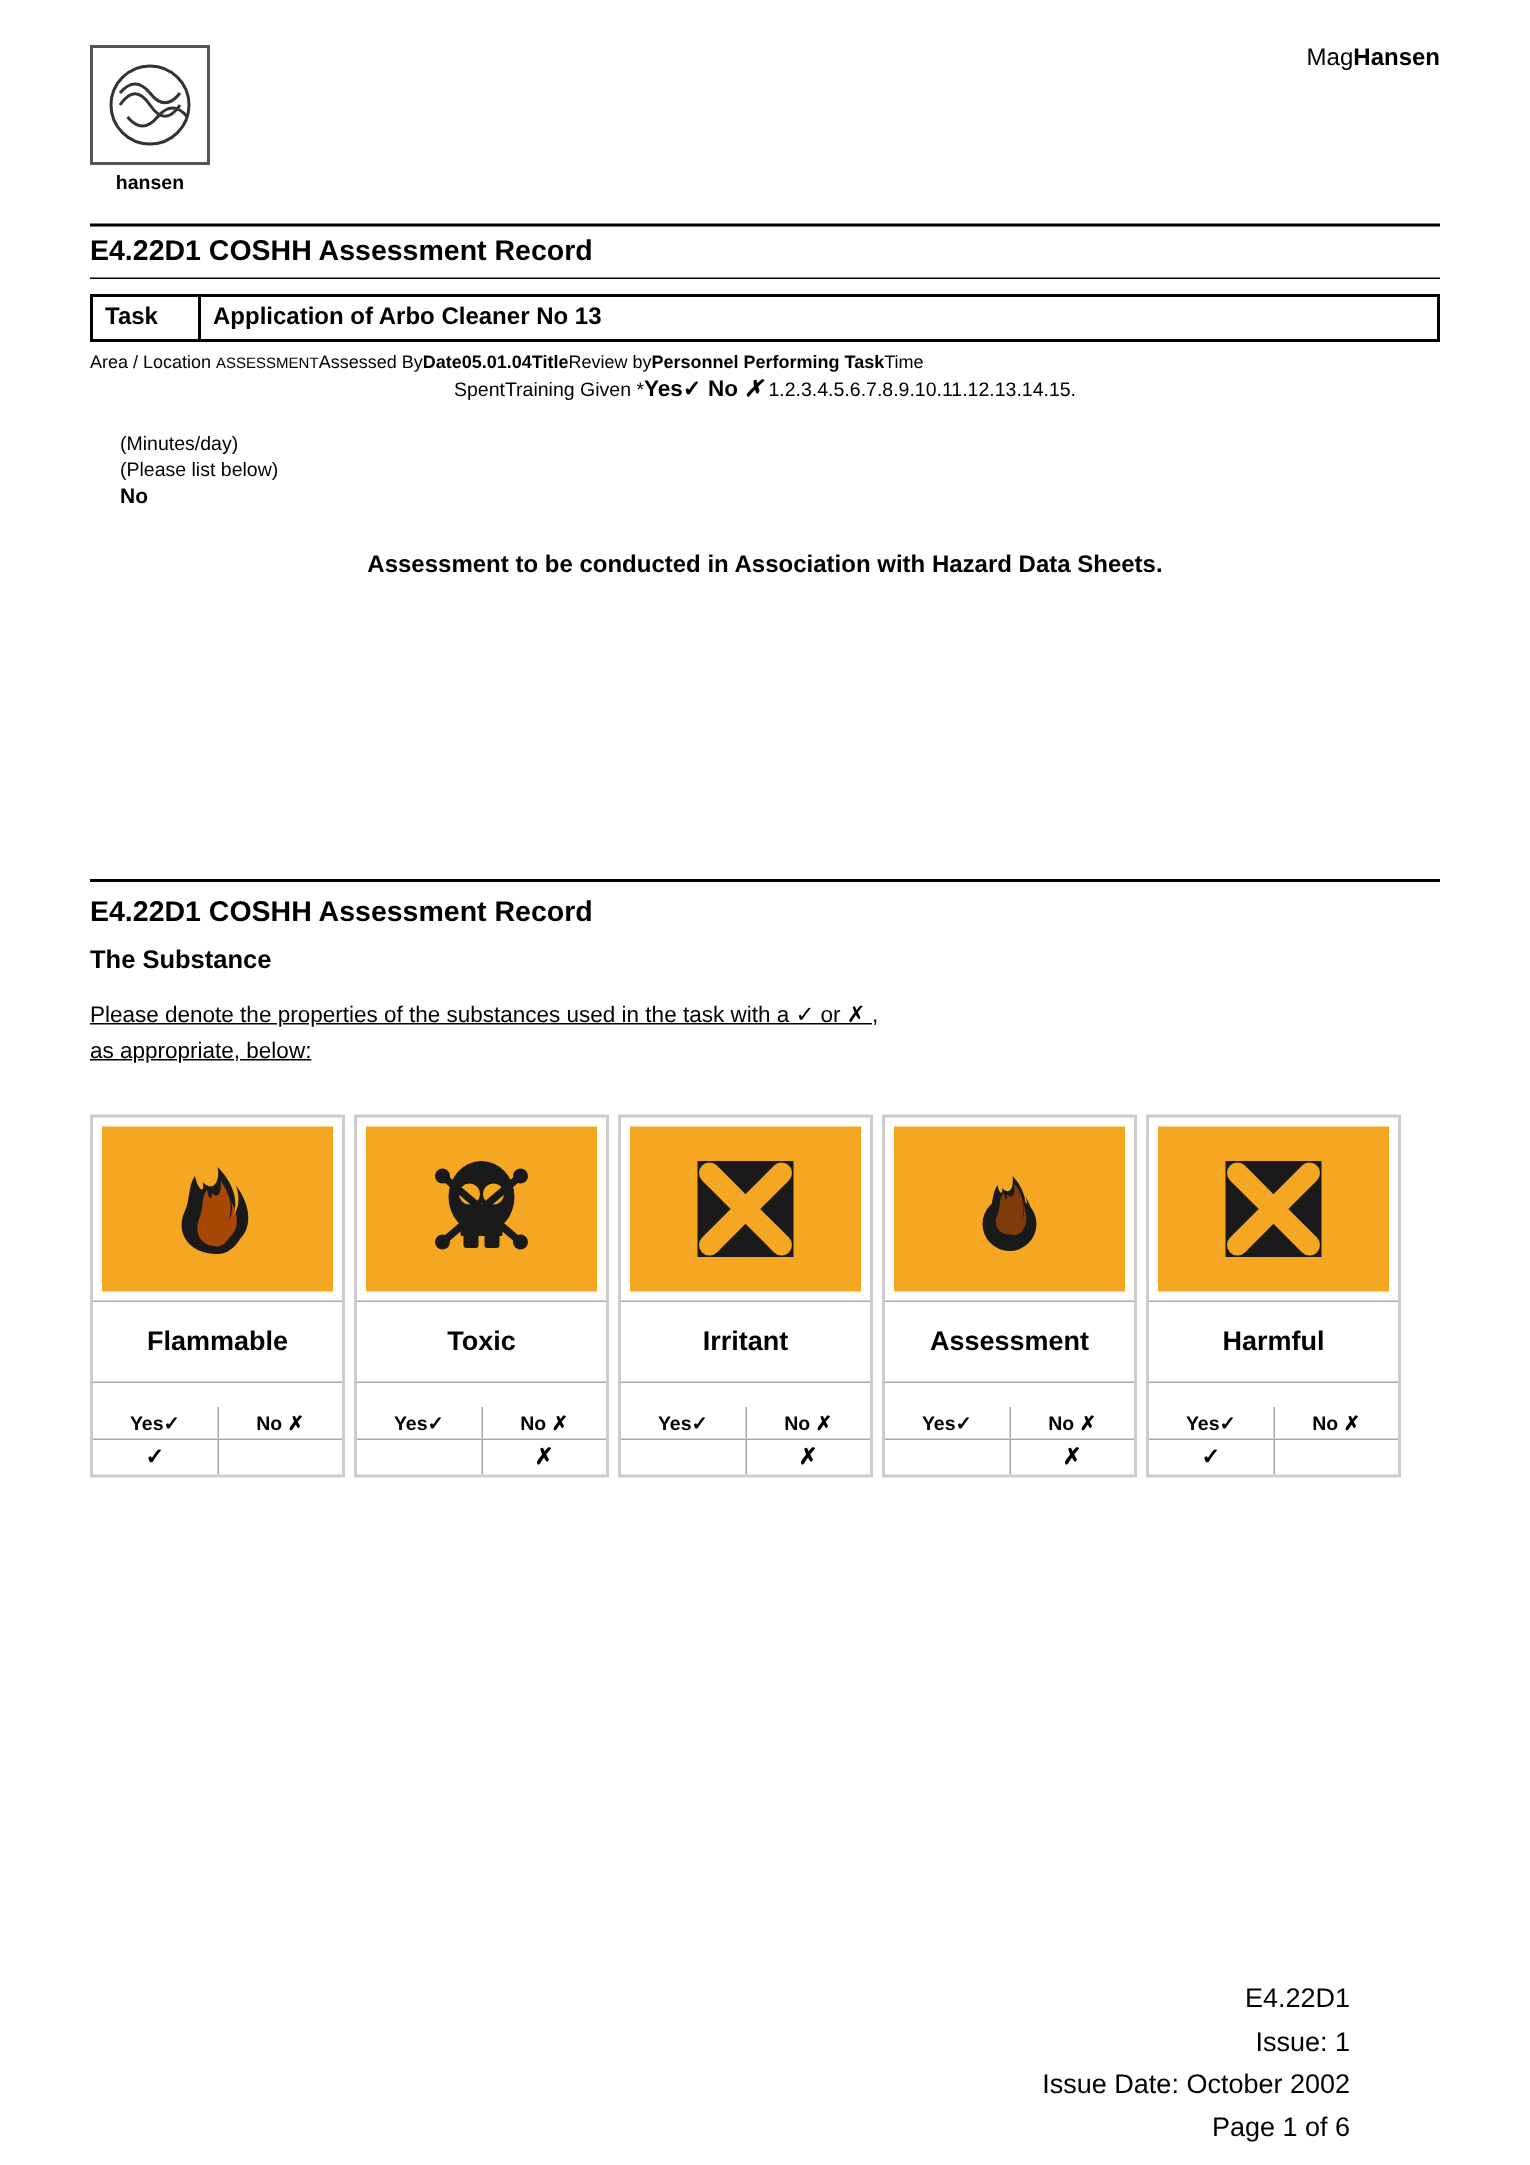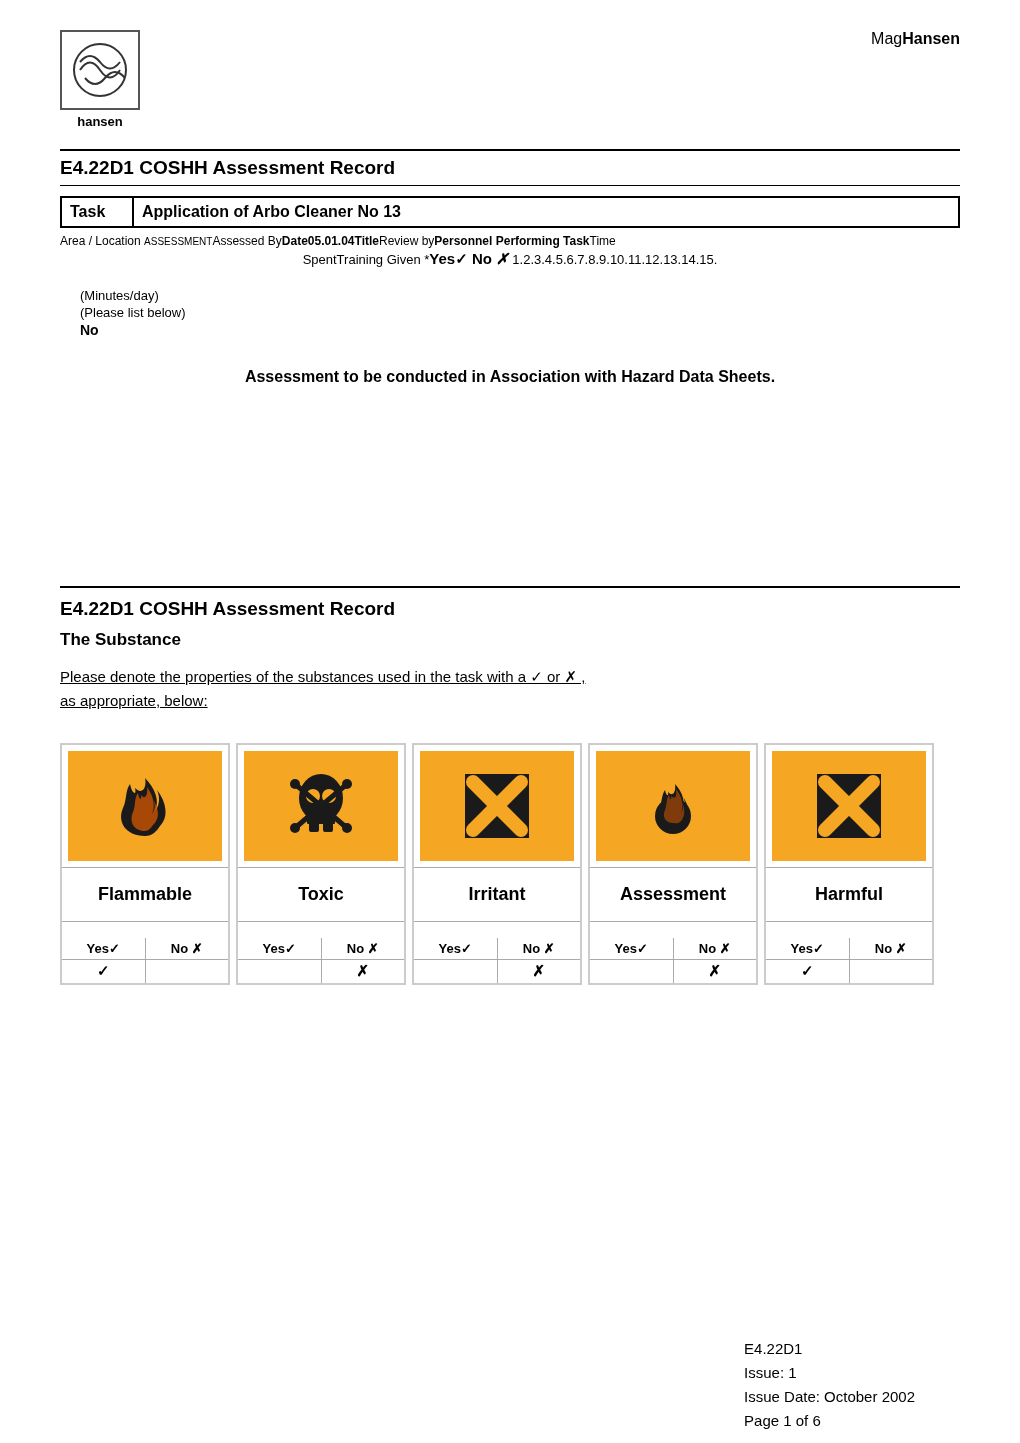--- a/index.html
+++ b/index.html
@@ -173,23 +173,23 @@
       font-size: 15px;
       font-weight: bold;
       padding: 2px 0;
     }
     .mark-cell.left {
       border-right: 1px solid #aaa;
     }
     .footer-ref {
       position: absolute;
       bottom: 40px;
-      right: 45px;
-      font-size: 15px;
-      text-align: left;
+      right: 60px;
+      font-size: 18px;
+      text-align: right;
       line-height: 1.6;
     }
     .page-wrapper {
       position: relative;
       min-height: 1443px;
     }
   </style>
 </head>
 <body>
 

